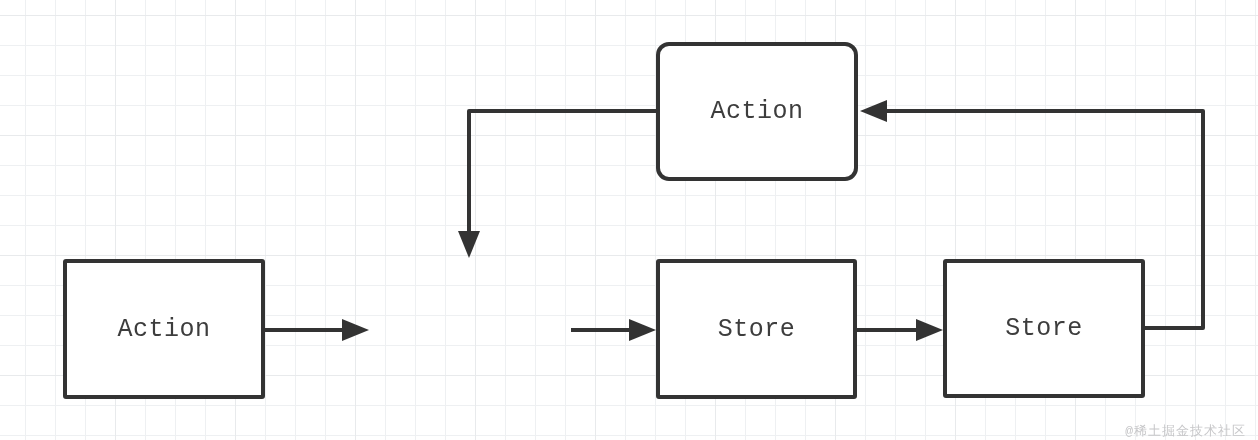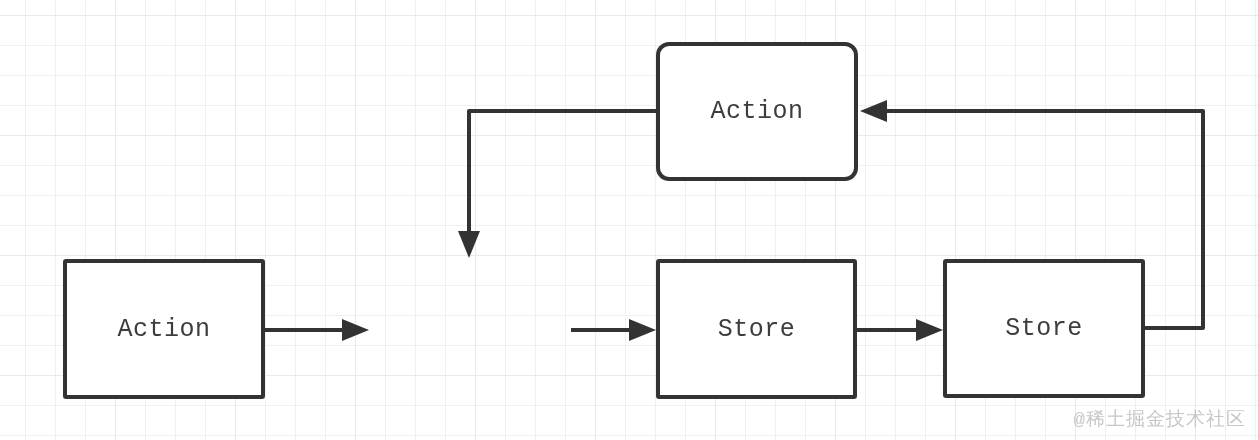--- a/index.html
+++ b/index.html
@@ -58,22 +58,22 @@
     border-radius: 13px;
   }
   #node-top-action { left: 656px; top: 42px;  width: 202px; height: 139px; }
   #node-action     { left: 63px;  top: 259px; width: 202px; height: 140px; }
   #node-dispatcher { left: 369px; top: 259px; width: 202px; height: 140px; }
   #node-store      { left: 656px; top: 259px; width: 201px; height: 140px; }
   #node-view       { left: 943px; top: 259px; width: 202px; height: 139px; }
   .watermark {
     position: absolute;
     right: 12px;
-    bottom: 8px;
-    font-size: 19px;
+    bottom: 0;
+    font-size: 13px;
     color: #c7c7c9;
     letter-spacing: 1px;
     user-select: none;
   }
 </style>
 </head>
 <body>
 
 <div class="canvas">
 

